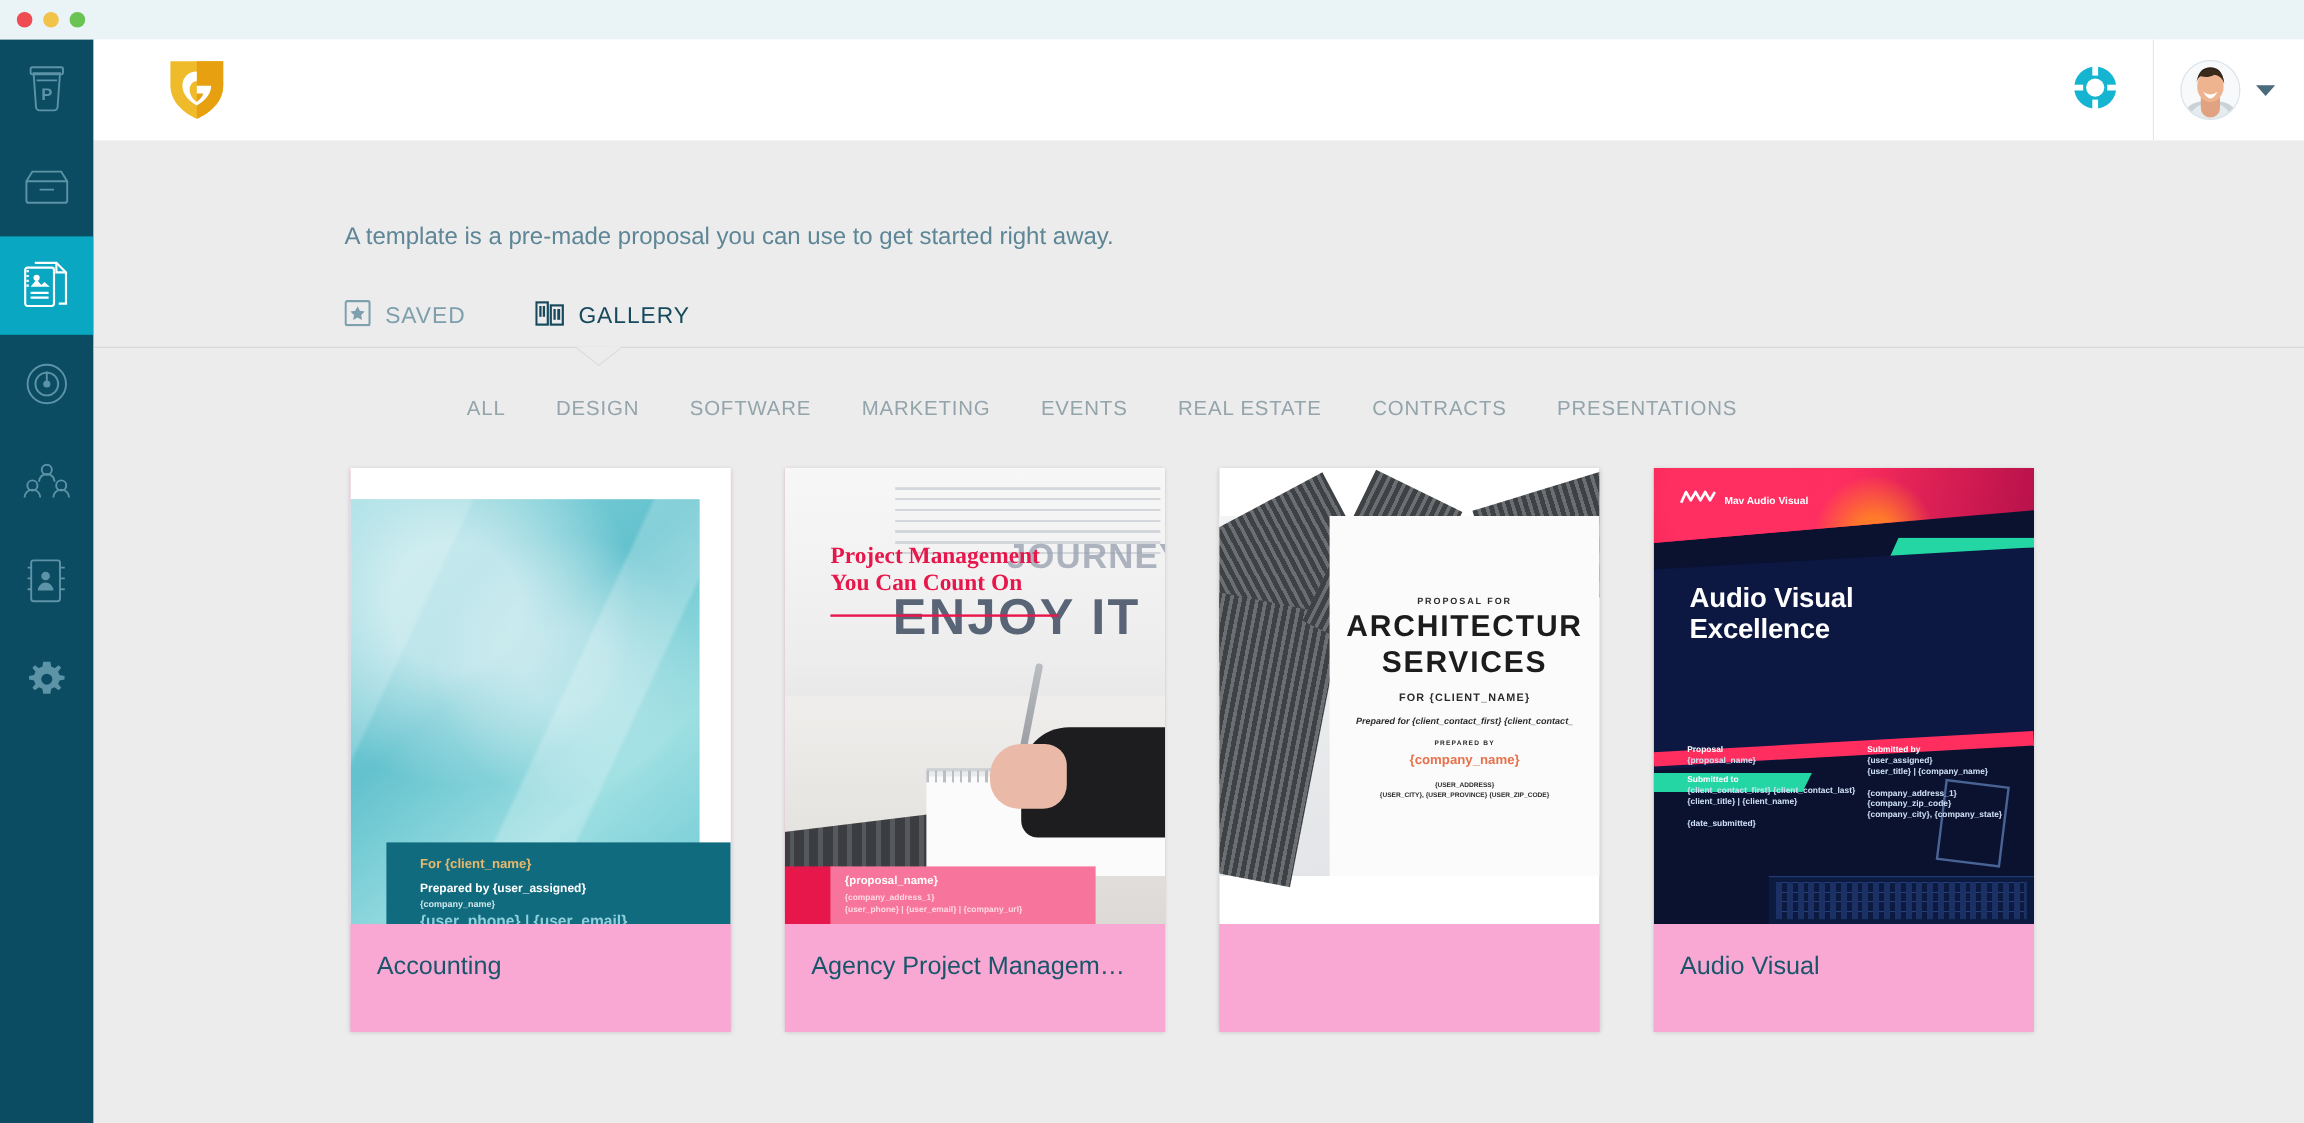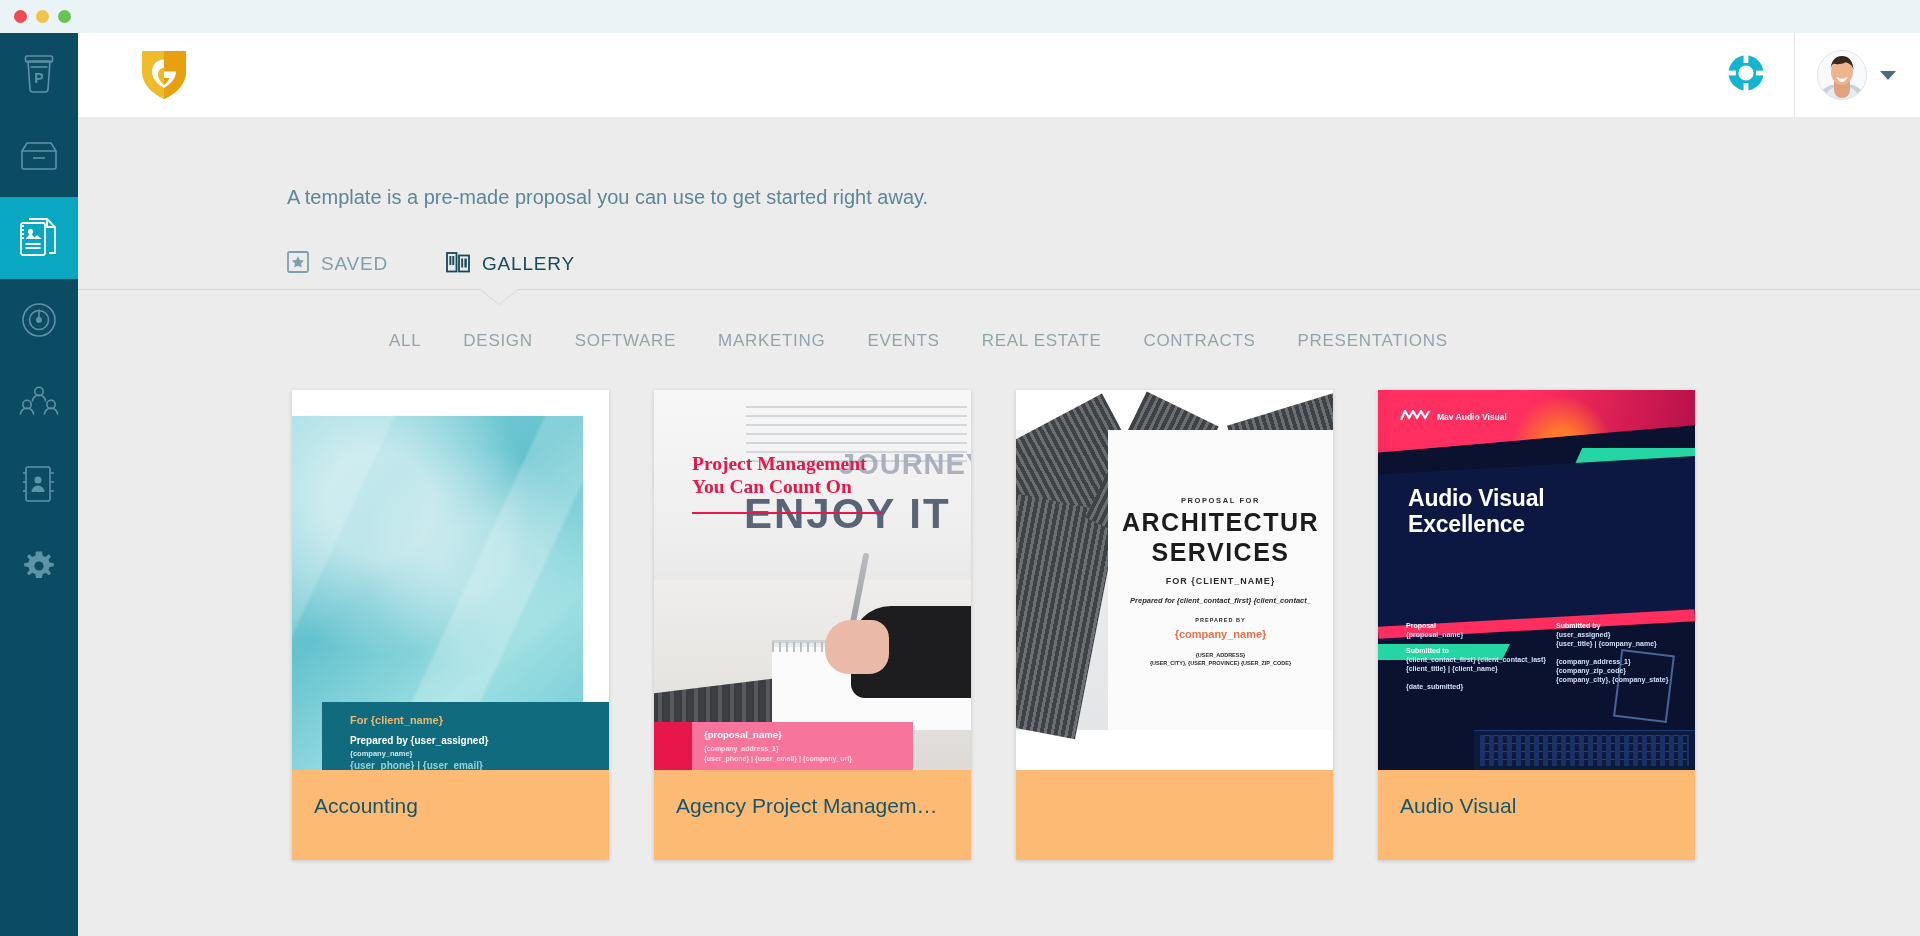--- a/index.html
+++ b/index.html
@@ -127,21 +127,21 @@
     background: #14b8d4; color: #ffffff;
     box-shadow: 0 1px 3px rgba(0,0,0,0.18);
   }
 
   
   #cards {
     margin-top: 28px; margin-left: 214px;
     display: flex; gap: 45px;
   }
   .card {
-    width: 317px; background: #fdba74;
+    width: 317px; background: #f9a8d4;
     box-shadow: 0 1px 4px rgba(0,0,0,0.17);
     cursor: pointer; overflow: hidden;
   }
   .card-thumb {
     width: 317px; height: 380px;
     overflow: hidden; position: relative;
     background: #ffffff;
     display: flex; align-items: center; justify-content: center;
   }
   .card-title {
@@ -170,21 +170,21 @@
     letter-spacing: -0.3px;
     text-shadow: 0 1px 2px rgba(0,0,0,0.12);
   }
   .thumb-acct .footer-band {
     position: absolute; left: 30px; right: 0; bottom: 0; height: 68px;
     background: #116b7f; padding: 12px 0 0 28px;
   }
   .thumb-acct .f1 { color: #e8b86d; font-size: 11px; font-weight: 700; }
   .thumb-acct .f2 { color: #ffffff; font-size: 10px; font-weight: 700; margin-top: 9px; }
   .thumb-acct .f3 { color: #cfe6ea; font-size: 7.5px; font-weight: 700; margin-top: 3px; }
-  .thumb-acct .f4 { color: #8fd0dc; font-size: 10px; font-weight: 700; margin-top: 2px; }
+  .thumb-acct .f4 { color: #8fd0dc; font-size: 13px; font-weight: 700; margin-top: 2px; }
 
   
   .thumb-agency { position: absolute; inset: 0; background: #f2f3f3; }
   .thumb-agency .bg {
     position:absolute; left:0; top:0; right:0; bottom:0;
     background:
       linear-gradient(180deg,#f7f7f7 0%, #ededed 42%, #e2e2e2 62%, #f4f4f4 100%);
   }
   .thumb-agency .ghost-txt {
     position:absolute; left: 90px; top: 100px; font-size: 42px; font-weight: 700;

